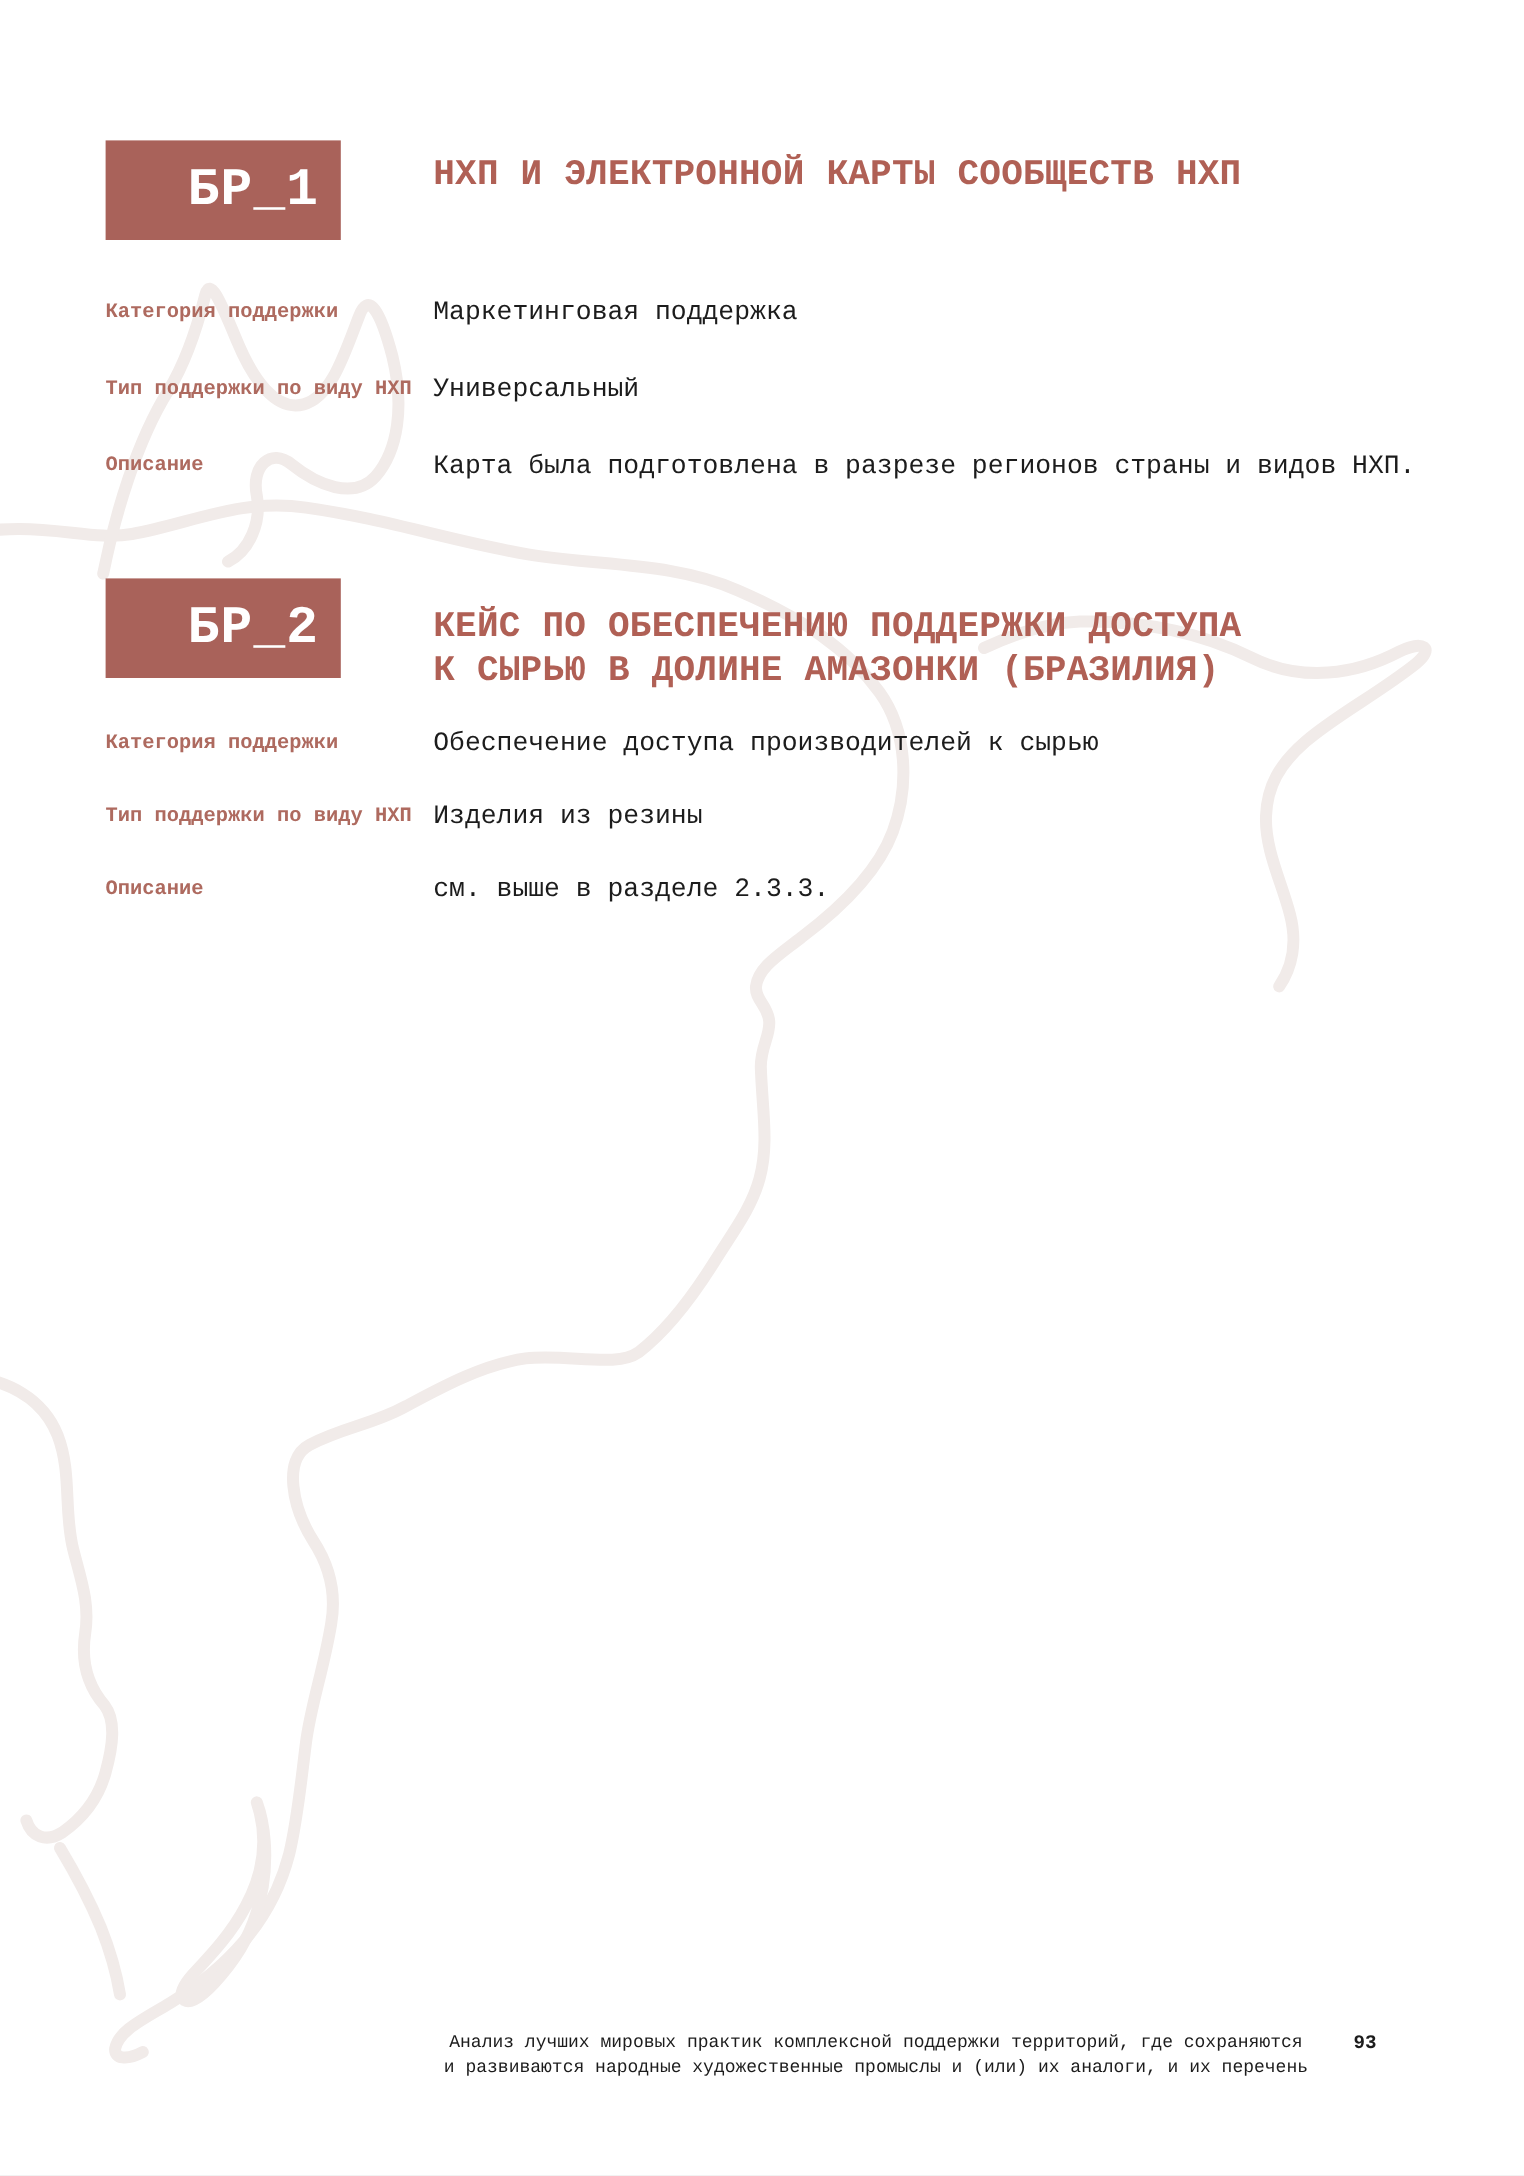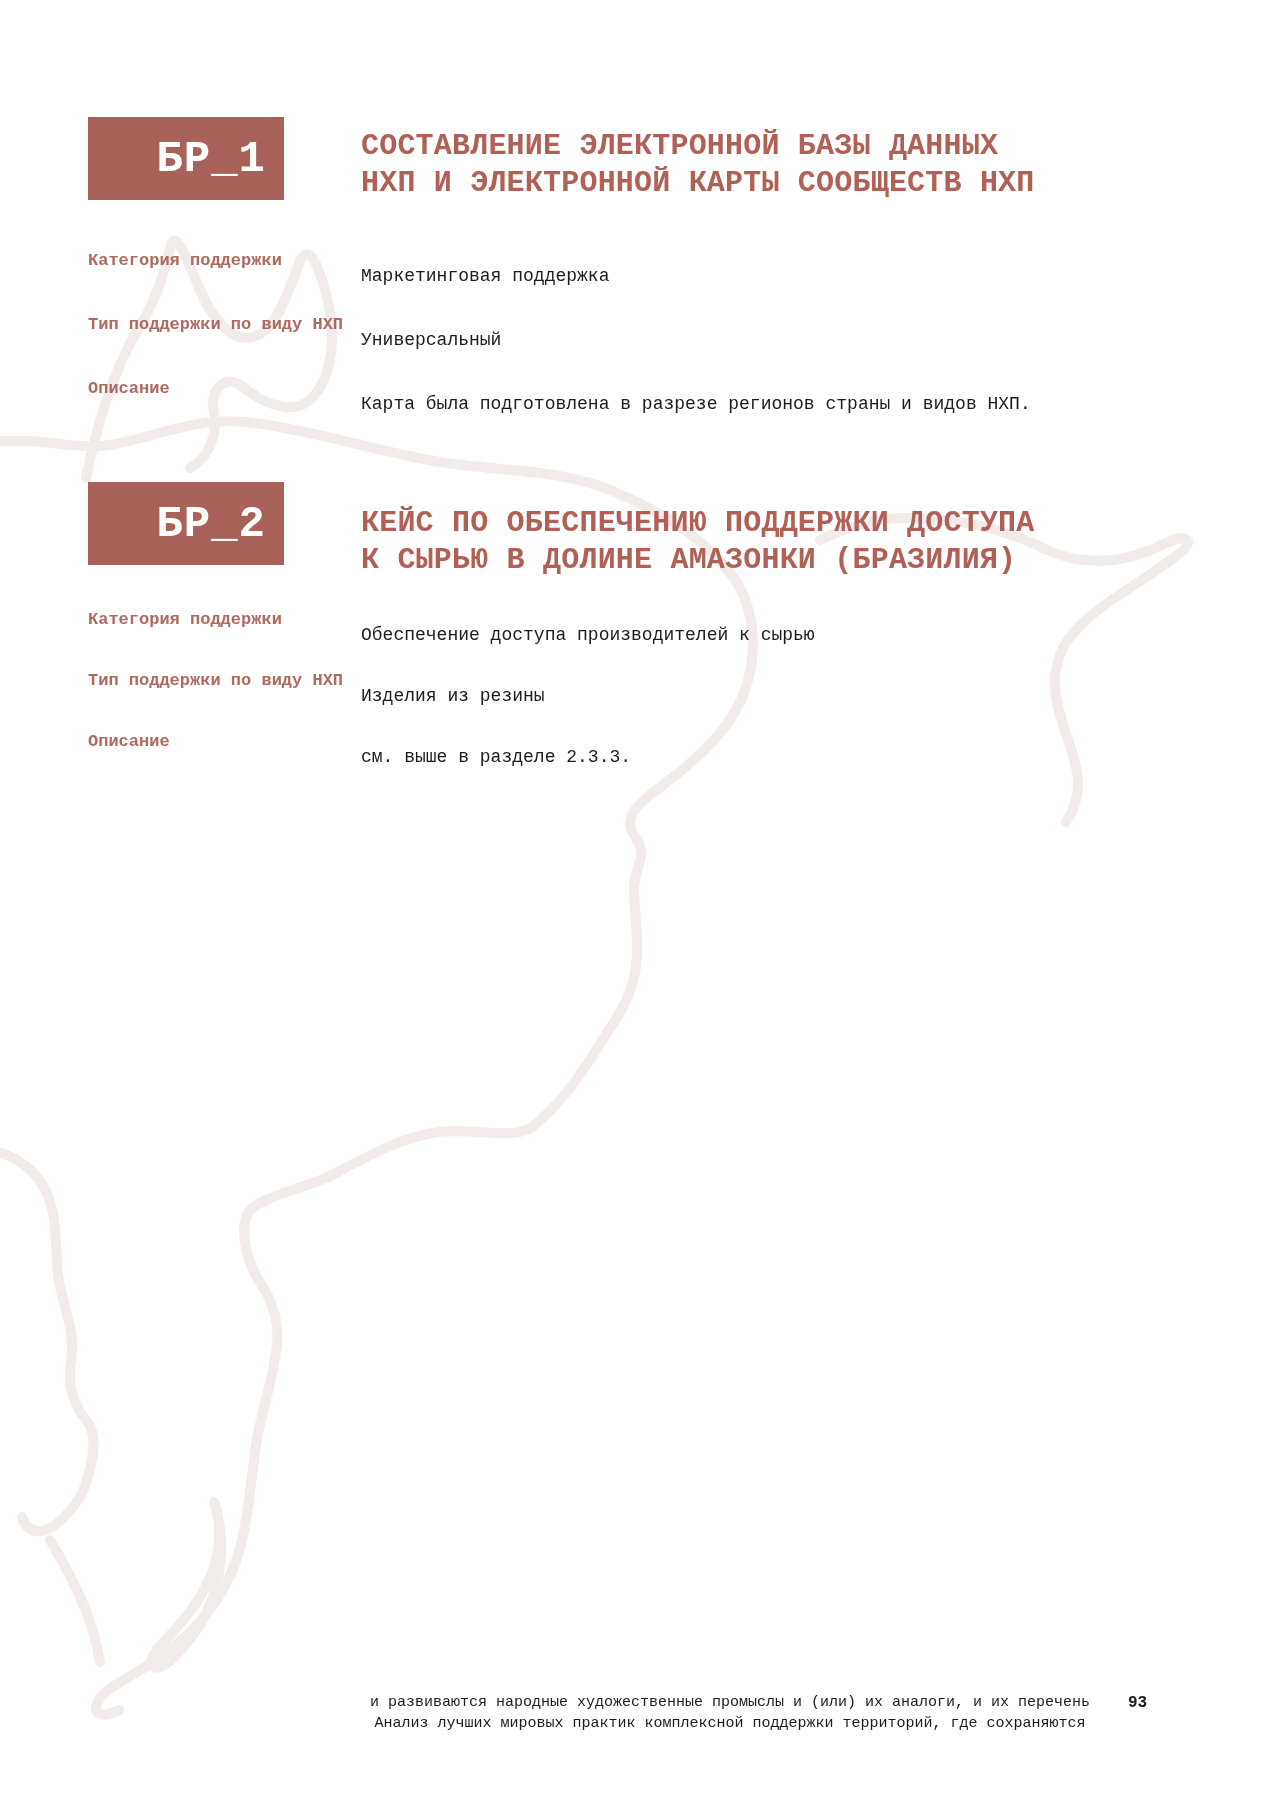--- a/index.html
+++ b/index.html
@@ -36,21 +36,21 @@
   }
   .card1 .title{top:128px;}
   .card2 .title{top:505px;}
   .row-label{
     position:absolute;left:88px;
     color:var(--label);font-weight:bold;font-size:17px;
     white-space:nowrap;
   }
   .row-value{
     position:absolute;left:361px;
-    color:var(--body-text);font-size:18px;white-space:nowrap;margin-top:18px;
+    color:var(--body-text);font-size:22px;white-space:nowrap;
   }
   
   .c1-l1{top:251px;} .c1-v1{top:248px;}
   .c1-l2{top:315px;} .c1-v2{top:312px;}
   .c1-l3{top:379px;} .c1-v3{top:376px;text-align:right;}
   
   .c2-l1{top:610px;} .c2-v1{top:607px;}
   .c2-l2{top:671px;} .c2-v2{top:668px;}
   .c2-l3{top:732px;} .c2-v3{top:729px;}
   .footer-text{
@@ -75,21 +75,20 @@
       <path d="M 86 478 C 96 428 114 368 140 326 C 156 300 166 266 171 246 C 175 230 184 252 197 283 C 211 317 230 343 253 337 C 276 331 287 295 299 264 C 307 242 317 259 327 297 C 337 338 332 375 313 397 C 295 417 264 404 243 387 C 226 373 209 388 214 413 C 218 435 208 459 190 468"></path>
       <path d="M -30 1146 C 8 1150 36 1166 48 1196 C 60 1227 53 1260 61 1291 C 67 1315 75 1336 71 1361 C 67 1387 75 1407 87 1421 C 97 1434 94 1455 88 1477 C 82 1499 69 1515 52 1527 C 38 1536 26 1530 22 1517"></path>
       <path d="M 50 1540 C 62 1560 74 1582 84 1606 C 92 1626 97 1644 100 1662"></path>
       <path d="M 820 540 C 848 527 874 519 900 518 C 950 517 1000 527 1043 548 C 1085 569 1130 562 1166 543 C 1186 533 1196 540 1180 553 C 1150 577 1112 597 1088 618 C 1066 637 1056 655 1055 680 C 1054 708 1068 735 1075 762 C 1081 785 1077 806 1066 822"></path>
     </g>
   </svg>
 
   <section class="card1">
     <div class="badge">БР_1</div>
     <h1 class="title">
-      <span style="display:block">СОСТАВЛЕНИЕ ЭЛЕКТРОННОЙ БАЗЫ ДАННЫХ</span>
       <span style="display:block">НХП И ЭЛЕКТРОННОЙ КАРТЫ СООБЩЕСТВ НХП</span>
     </h1>
     <div class="row-label c1-l1">Категория поддержки</div>
     <div class="row-value c1-v1">Маркетинговая поддержка</div>
     <div class="row-label c1-l2">Тип поддержки по виду НХП</div>
     <div class="row-value c1-v2">Универсальный</div>
     <div class="row-label c1-l3">Описание</div>
     <div class="row-value c1-v3">Карта была подготовлена в разрезе регионов страны и видов НХП.</div>
   </section>
 
@@ -102,19 +101,19 @@
     <div class="row-label c2-l1">Категория поддержки</div>
     <div class="row-value c2-v1">Обеспечение доступа производителей к сырью</div>
     <div class="row-label c2-l2">Тип поддержки по виду НХП</div>
     <div class="row-value c2-v2">Изделия из резины</div>
     <div class="row-label c2-l3">Описание</div>
     <div class="row-value c2-v3">см. выше в разделе 2.3.3.</div>
   </section>
 
   <footer>
     <div class="footer-text">
+      <div>Анализ лучших мировых практик комплексной поддержки территорий, где сохраняются</div>
       <div>и развиваются народные художественные промыслы и (или) их аналоги, и их перечень</div>
-      <div>Анализ лучших мировых практик комплексной поддержки территорий, где сохраняются</div>
     </div>
     <div class="page-number">93</div>
   </footer>
 
 </div>
 
 </body></html>

